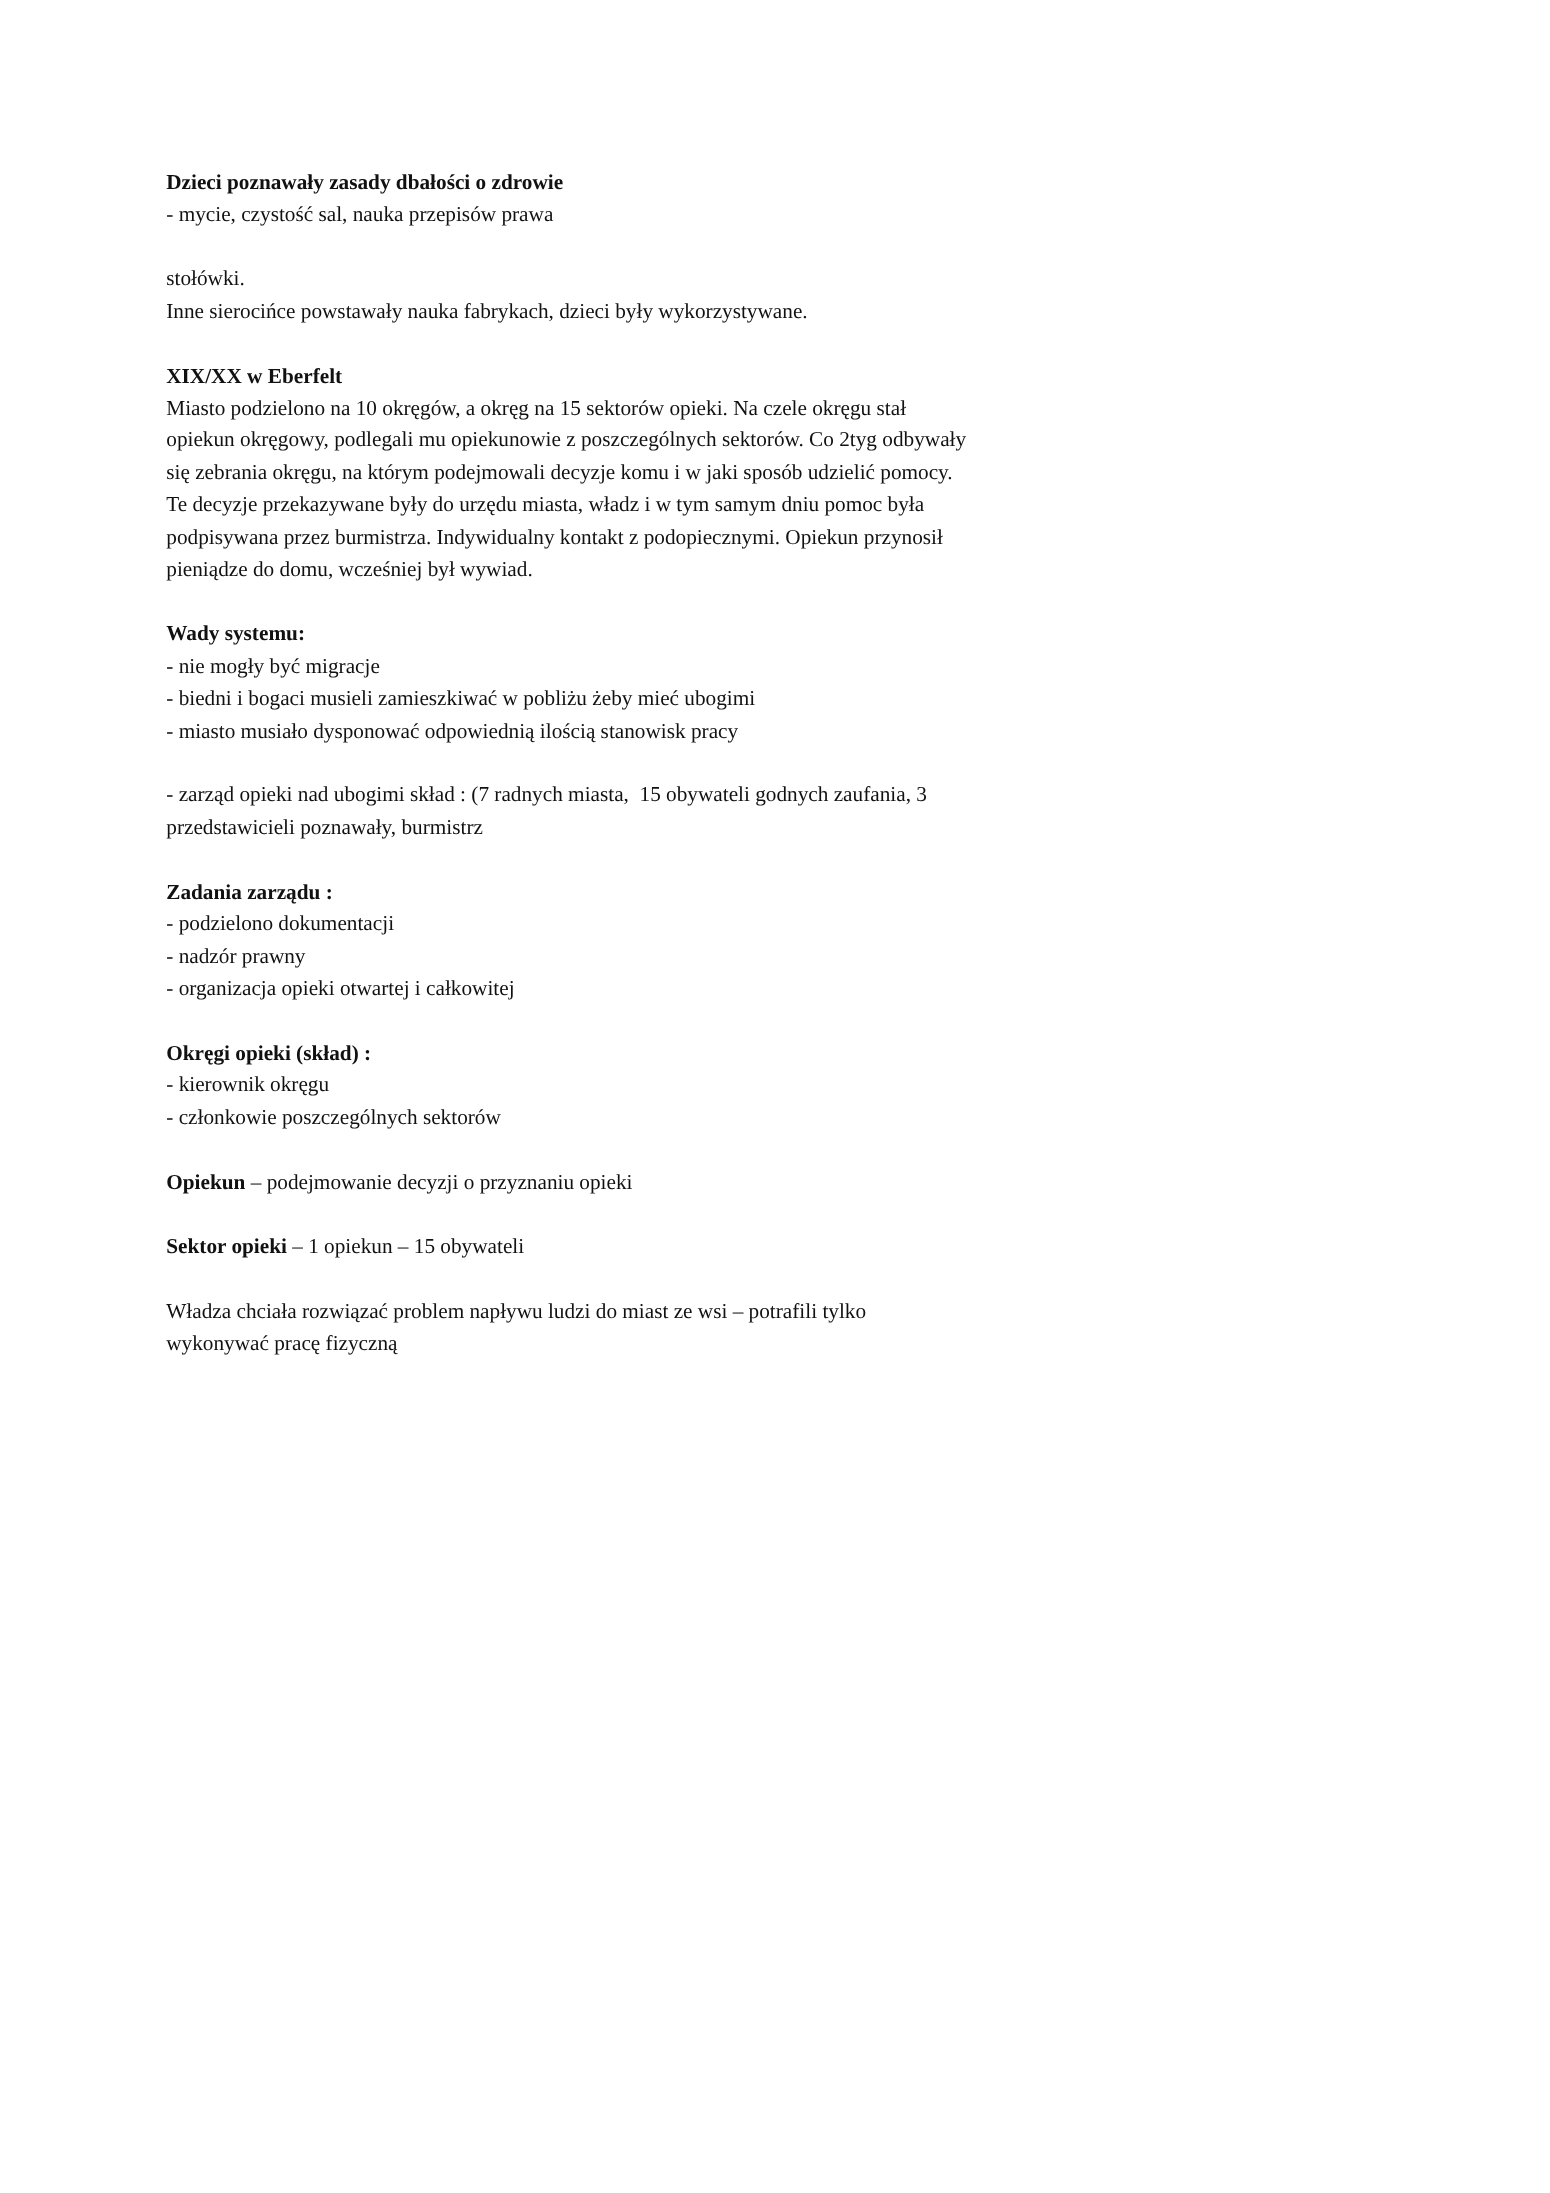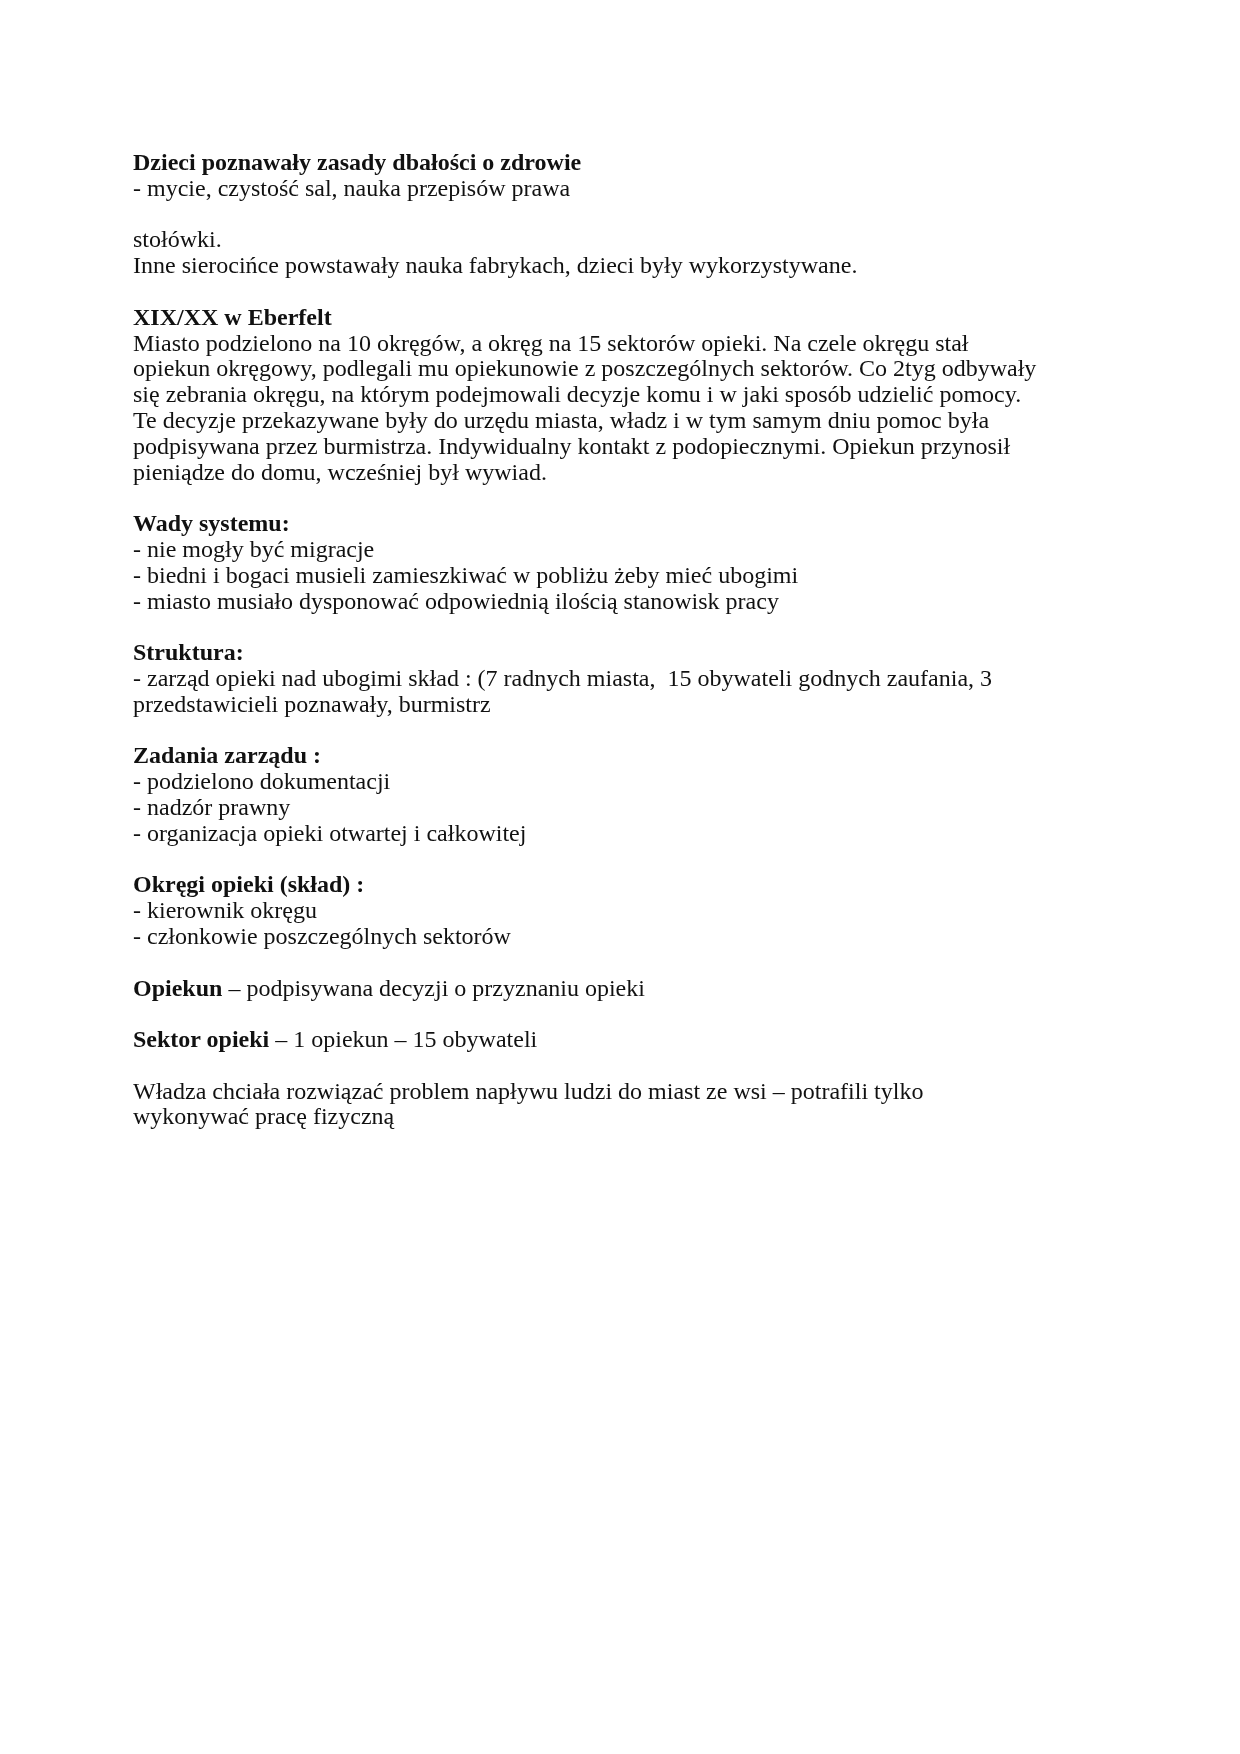--- a/index.html
+++ b/index.html
@@ -11,23 +11,23 @@
       width: 1240px;
       height: 1754px;
       position: relative;
       overflow: hidden;
       font-family: "Liberation Serif", "DejaVu Serif", serif;
       color: #111111;
     }
     .page {
       position: absolute;
       left: 133px;
-      top: 150px;
+      top: 133px;
       width: 980px;
-      font-size: 24px;
+      font-size: 17px;
       line-height: 25.8px;
     }
     .para {
       margin: 0 0 25.8px 0;
     }
     .line {
       display: block;
       white-space: pre-wrap;
     }
     .heading {
@@ -64,40 +64,39 @@
   </div>
 
   <div class="para">
     <span class="heading">Wady systemu:</span>
     <span class="line">- nie mogły być migracje</span>
     <span class="line">- biedni i bogaci musieli zamieszkiwać w pobliżu żeby mieć ubogimi</span>
     <span class="line">- miasto musiało dysponować odpowiednią ilością stanowisk pracy</span>
   </div>
 
   <div class="para">
-    <span class="heading">Struktura:</span>
     <span class="line">- zarząd opieki nad ubogimi skład : (7 radnych miasta,  15 obywateli godnych zaufania, 3</span>
     <span class="line">przedstawicieli poznawały, burmistrz</span>
   </div>
 
   <div class="para">
     <span class="heading">Zadania zarządu :</span>
     <span class="line">- podzielono dokumentacji</span>
     <span class="line">- nadzór prawny</span>
     <span class="line">- organizacja opieki otwartej i całkowitej</span>
   </div>
 
   <div class="para">
     <span class="heading">Okręgi opieki  (skład) :</span>
     <span class="line">- kierownik okręgu</span>
     <span class="line">- członkowie poszczególnych sektorów</span>
   </div>
 
   <div class="para">
-    <span class="line"><span class="bold">Opiekun</span><span> – podpisywana decyzji o przyznaniu opieki</span></span>
+    <span class="line"><span class="bold">Opiekun</span><span> – podejmowanie decyzji o przyznaniu opieki</span></span>
   </div>
 
   <div class="para">
     <span class="line"><span class="bold">Sektor opieki</span><span> – 1 opiekun – 15 obywateli</span></span>
   </div>
 
   <div class="para">
     <span class="line">Władza chciała rozwiązać problem napływu ludzi do miast ze wsi – potrafili tylko</span>
     <span class="line">wykonywać pracę fizyczną</span>
   </div>

